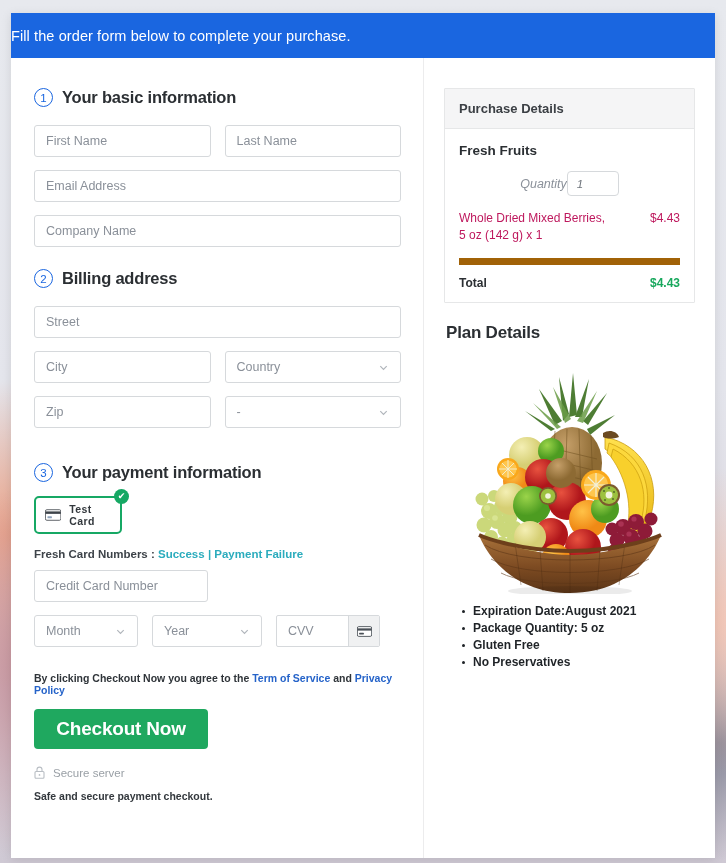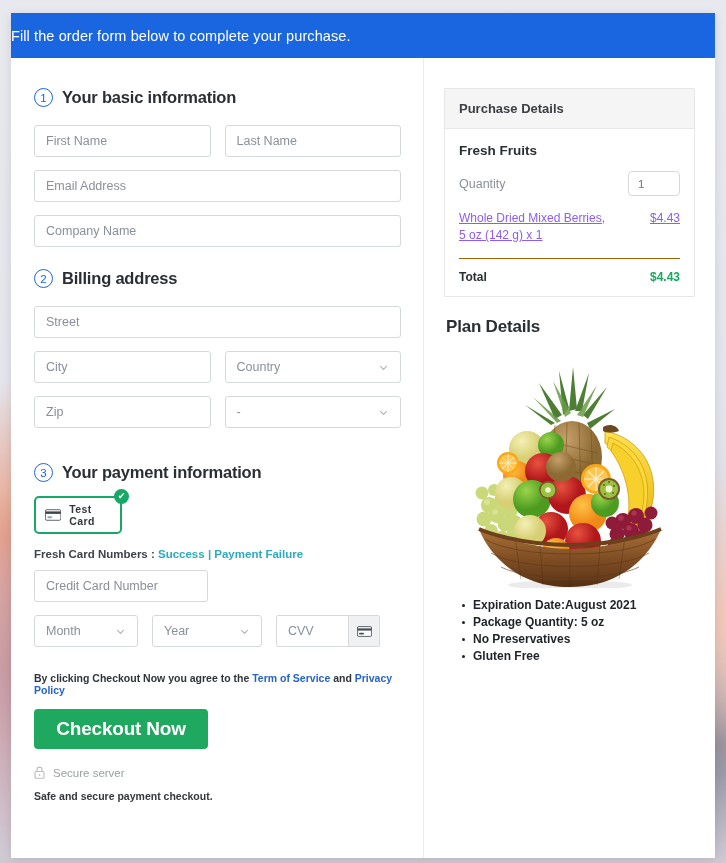--- a/index.html
+++ b/index.html
@@ -258,45 +258,45 @@
   .purchase-body { padding: 14px 14px 12px 14px; }
   .prod-name {
     font-size: 13.5px;
     font-weight: 700;
     color: #2b2f33;
     margin-bottom: 13px;
   }
   .qty-row {
     display: flex;
     align-items: center;
-    justify-content: space-between;
+    justify-content: center;
     margin-bottom: 14px;
+    font-style: italic;
   }
   .qty-label { font-size: 12.5px; color: #8a9099; }
   .qty-input {
     border: 1px solid #d6d9dc;
     border-radius: 4px;
     width: 52px;
     height: 25px;
     display: flex;
     align-items: center;
     padding-left: 9px;
     font-size: 11.5px;
     color: #6f757c;
   }
   .item-row {
     display: flex;
     justify-content: space-between;
     gap: 10px;
     font-size: 12px;
-    color: #8b5cf6;
+    color: #be185d;
     line-height: 1.45;
     padding-bottom: 13px;
-    border-bottom: 1px solid #a16207;
-    text-decoration: underline;
+    border-bottom: 7px solid #a16207;
   }
   .item-desc { max-width: 150px; }
   .item-price { white-space: nowrap; }
   .total-row {
     display: flex;
     justify-content: space-between;
     padding-top: 11px;
     font-size: 12px;
     font-weight: 700;
     text-align: center;
@@ -652,19 +652,19 @@
             <path d="M60 184 L66 226 M85 191 L88 232 M115 194 L115 234 M145 191 L142 232 M170 184 L164 226"></path>
           </g>
           <path d="M24 176 C24 176 60 192 115 192 C170 192 206 176 206 176" fill="none" stroke="#6d3f1b" stroke-width="4"></path>
           <ellipse cx="115" cy="232" rx="62" ry="5" fill="#00000014"></ellipse>
         </svg>
       </div>
 
       <ul class="plan-list">
         <li>Expiration Date:August 2021</li>
         <li>Package Quantity: 5 oz</li>
+        <li>Gluten Free</li>
         <li>No Preservatives</li>
-        <li>Gluten Free</li>
       </ul>
 
     </div>
   </div>
 </div>
 
 </body></html>

